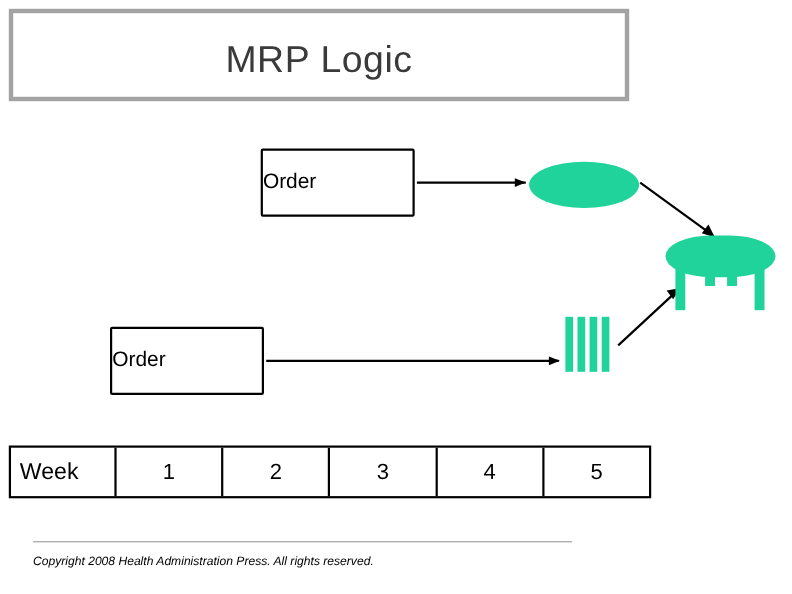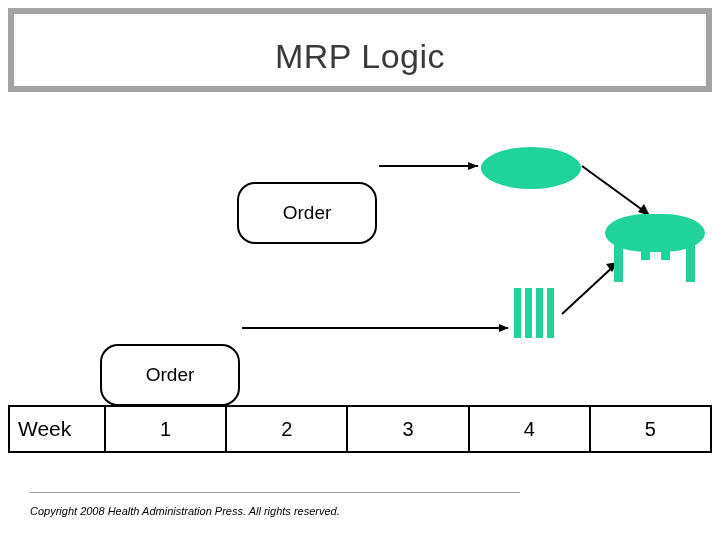--- a/index.html
+++ b/index.html
@@ -13,23 +13,23 @@
     font-family: "Liberation Sans", sans-serif;
     position: relative;
     overflow: hidden;
   }
 
   
   .title-bar {
     position: absolute;
     left: 8px;
     top: 8px;
-    width: 704px;
+    width: 564px;
     height: 84px;
-    border: 6px solid #a3a3a3;
+    border: 4px solid #a3a3a3;
     box-sizing: border-box;
     background: #ffffff;
     padding-left: 44px;
   }
   .title-text {
     position: absolute;
     left: 0;
     top: 0;
     width: 100%;
     text-align: center;
@@ -46,32 +46,31 @@
     left: 0;
     top: 92px;
     width: 720px;
     height: 380px;
   }
 
   
   .box {
     position: absolute;
     border: 2px solid #000000;
-    border-radius: 18px;
+    border-radius: 2px;
     background: #ffffff;
     box-sizing: border-box;
     display: flex;
     flex-direction: column;
-    align-items: center;
+    align-items: flex-start;
     justify-content: center;
     font-size: 19px;
     color: #000000;
     line-height: 1.28;
     text-align: center;
-    margin-top: 47px;
   }
   .box-tabletops {
     left: 237px;
     top: 43px;
     width: 140px;
     height: 62px;
   }
   .box-tablelegs {
     left: 100px;
     top: 205px;
@@ -145,21 +144,21 @@
   .table-leg.l1 { left: 9px; }
   .table-leg.l2 { left: 36px; height: 18px; }
   .table-leg.l3 { left: 56px; height: 18px; }
   .table-leg.l4 { left: 81px; }
 
   
   .week-table {
     position: absolute;
     left: 8px;
     top: 405px;
-    width: 704px;
+    width: 584px;
     height: 48px;
     border: 2px solid #000000;
     box-sizing: border-box;
     display: flex;
     background: #ffffff;
   }
   .week-cell {
     height: 100%;
     box-sizing: border-box;
     display: flex;

